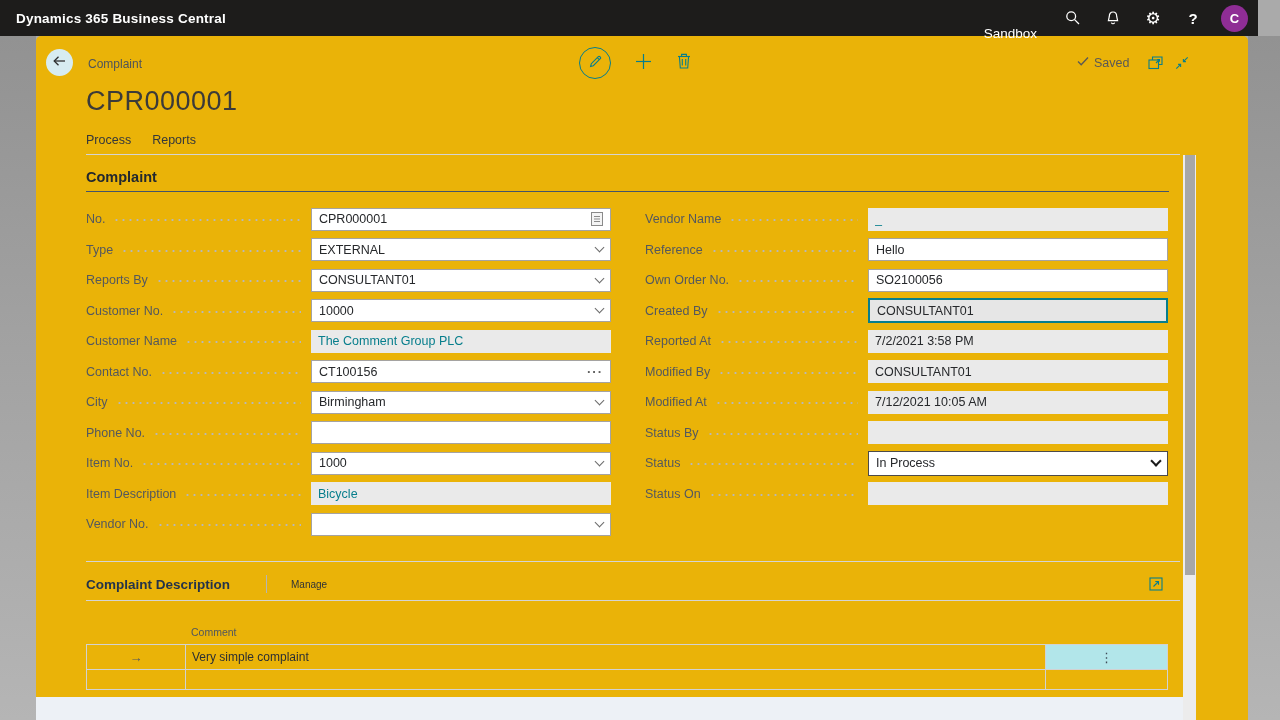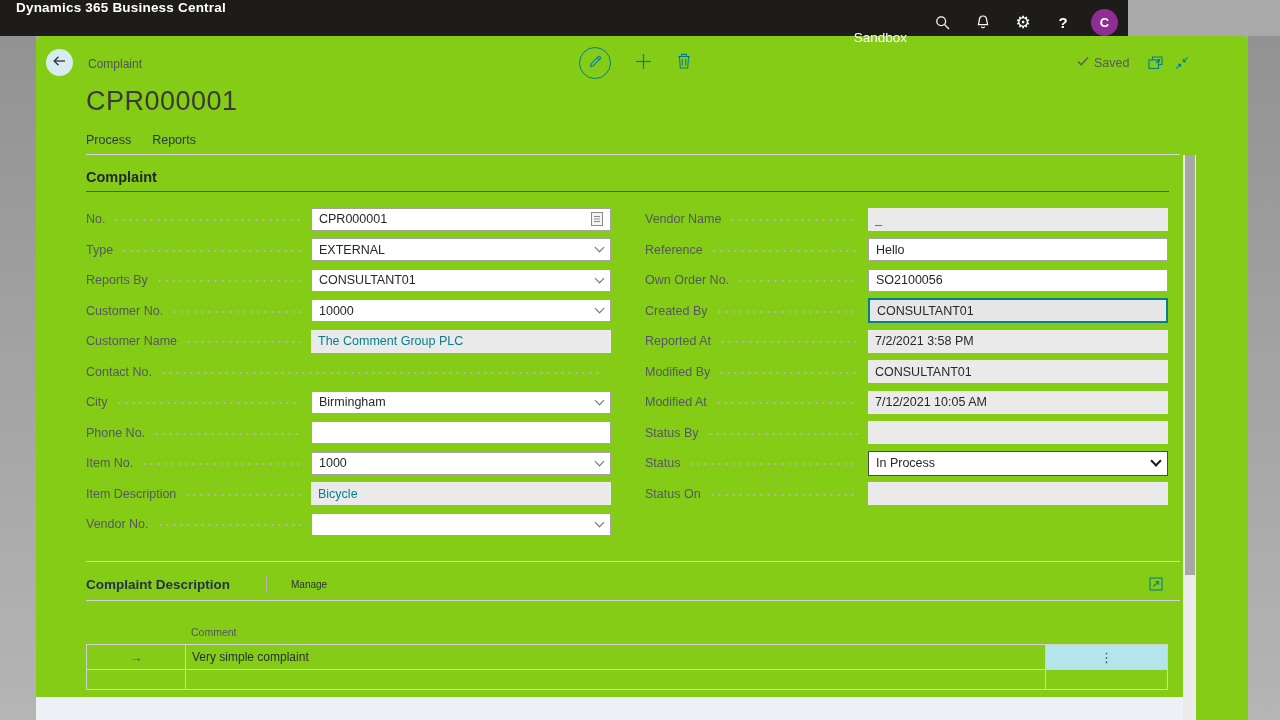--- a/index.html
+++ b/index.html
@@ -1,41 +1,41 @@
 <!DOCTYPE html>
 <html><head>
 <meta charset="utf-8">
 <style>
   * { margin:0; padding:0; box-sizing:border-box; }
   html,body { background:#8f8f8f; }
   .screen { position:relative; width:1280px; height:720px; overflow:hidden;
             font-family:"Liberation Sans", sans-serif; background:#aaa; }
 
   
-  .topbar { position:absolute; left:0; top:0; width:1128px; height:36px; background:#1d1c1b;
-            color:#fff; display:flex; align-items:flex-start; justify-content:space-between;
+  .topbar { position:absolute; left:0; top:0; width:1258px; height:36px; background:#1d1c1b;
+            color:#fff; display:flex; align-items:center; justify-content:space-between;
             padding:0 10px 0 16px; z-index:9; }
   .app-title { font-size:13.5px; font-weight:bold; letter-spacing:.2px; cursor:pointer; }
   .topbar-right { display:flex; align-items:center; }
   .env { font-size:13.5px; margin-right:16px; cursor:pointer;margin-top:30px; }
   .tb-icon { width:40px; display:flex; justify-content:center; align-items:center; cursor:pointer; }
   .help-glyph { font-size:15px; font-weight:bold; }
   .gear-glyph { font-size:17px; line-height:17px; }
   .avatar { width:27px; height:27px; border-radius:50%; background:#8f2d95; color:#fff;
             font-size:13px; font-weight:bold; display:flex; align-items:center; justify-content:center;
             margin-left:8px; cursor:pointer; }
 
   
   .bg-left  { position:absolute; left:0; top:36px; width:36px; height:684px;
               background:linear-gradient(180deg,#929292,#b5b5b5); }
   .bg-right { position:absolute; left:1248px; top:36px; width:32px; height:684px;
               background:linear-gradient(180deg,#929292,#b5b5b5); }
 
   
-  .card { position:absolute; left:36px; top:36px; width:1212px; height:684px; background:#84cc16;
+  .card { position:absolute; left:36px; top:36px; width:1212px; height:684px; background:#eab308;
           border-radius:5px 5px 0 0; }
 
   .back-btn { position:absolute; left:10px; top:13px; width:27px; height:27px; border:none;
               border-radius:50%; background:#d7ecf1; display:flex; align-items:center;
               justify-content:center; cursor:pointer; }
   .breadcrumb { position:absolute; left:52px; top:21px; font-size:12px; color:#4f545a; cursor:pointer; }
 
   .header-actions { position:absolute; left:543px; top:11px; display:flex; align-items:center; }
   .act { cursor:pointer; display:flex; align-items:center; justify-content:center; }
   .act.edit { width:32px; height:32px; border:1px solid #077e8c; border-radius:50%; }
@@ -256,20 +256,24 @@
         <div class="field-row">
           <span class="field-label">Customer Name</span>
           <span class="leader"></span>
           <div class="control disabled">
             <span class="val link">The Comment Group PLC</span>
           </div>
         </div>
         <div class="field-row">
           <span class="field-label">Contact No.</span>
           <span class="leader"></span>
+          <div class="control input">
+            <span class="val">CT100156</span>
+            <span class="adorn-ellipsis">···</span>
+          </div>
         </div>
         <div class="field-row">
           <span class="field-label">City</span>
           <span class="leader"></span>
           <div class="control input">
             <span class="val">Birmingham</span>
             <span class="chev"></span>
           </div>
         </div>
         <div class="field-row">

